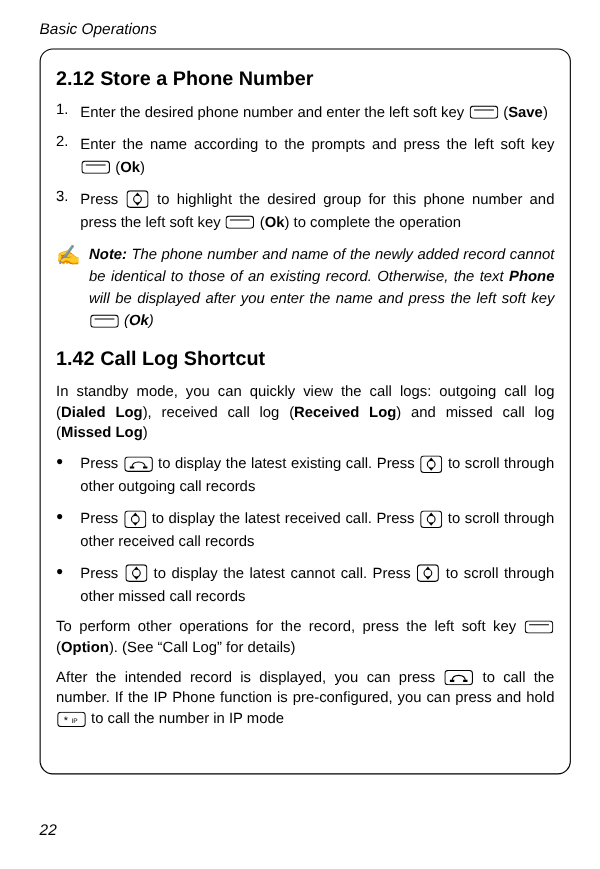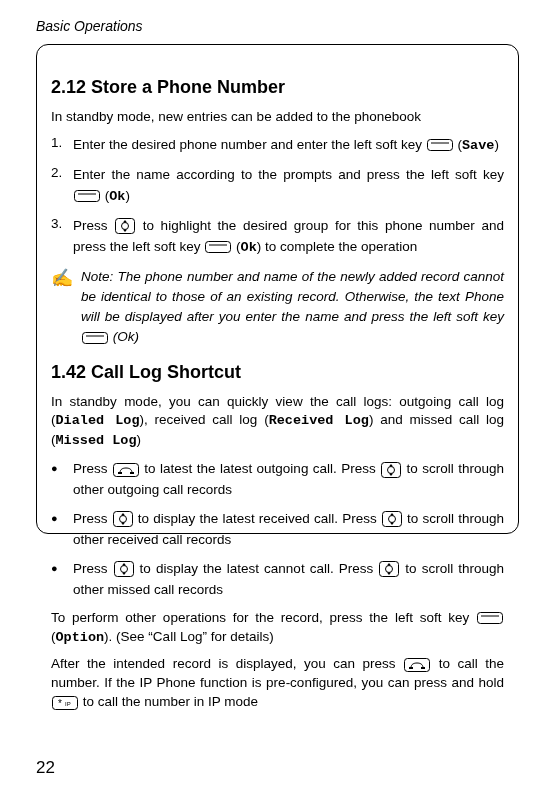--- a/index.html
+++ b/index.html
@@ -17,22 +17,22 @@
     border-radius: 17px;
   }
   .header {
     font-style: italic;
     font-size: 14px;
     margin-bottom: 10px;
   }
   .content-frame {
     border: 1.5px solid #000;
     border-radius: 12px;
-    padding: 32px 14px 20px 14px;
-    height: 490px;
+    padding: 16px 14px 20px 14px;
+    height: 660px;
   }
   .section-title {
     font-weight: bold;
     font-size: 18px;
     margin-bottom: 10px;
   }
   .section-title2 {
     font-weight: bold;
     font-size: 18px;
     margin-top: 14px;
@@ -87,41 +87,41 @@
     flex: 1;
     font-style: italic;
     line-height: 1.5;
   }
   .key-icon {
     display: inline-block;
     vertical-align: middle;
     margin: 0 1px;
   }
   .key-icon svg { display: block; }
-  .bold { font-weight: bold; font-family: Liberation Mono, monospace; }
-  .boldital { font-weight: normal; font-style: italic; }
+  .bold { font-weight: bold; }
+  .boldital { font-weight: bold; font-style: italic; }
   .page-number {
-    font-size: 17px;
+    font-style: italic;
+    font-size: 14px;
     position: absolute;
-    bottom: 12px;
+    bottom: 28px;
     left: 36px;
   }
 </style>
 </head>
 <body>
 
 <div class="page">
 
   <div class="header">Basic Operations</div>
 
   <div class="content-frame">
 
     <div class="section-title">2.12 Store a Phone Number</div>
 
-    <div class="para">In standby mode, new entries can be added to the phonebook</div>
 
     <div class="list-num">
       <div class="num">1.</div>
       <div class="body">
         <span>Enter the desired phone number and enter the left soft key </span>
         <span class="key-icon">
           <svg width="26" height="12" viewBox="0 0 26 12">
               <rect x="0.5" y="0.5" width="25" height="11" rx="3" fill="#fff" stroke="#000"></rect>
               <line x1="4" y1="4" x2="22" y2="4" stroke="#000" stroke-width="1"></line>
             </svg>
@@ -192,21 +192,21 @@
       <div class="body">
         <span>Press </span>
         <span class="key-icon">
           <svg width="26" height="14" viewBox="0 0 26 14">
               <rect x="0.5" y="0.5" width="25" height="13" rx="3" fill="#fff" stroke="#000"></rect>
               <path d="M7 10 C7 6,10 5,13 5 C16 5,19 6,19 10" fill="none" stroke="#000"></path>
               <line x1="5" y1="10" x2="9" y2="10" stroke="#000" stroke-width="2"></line>
               <line x1="17" y1="10" x2="21" y2="10" stroke="#000" stroke-width="2"></line>
             </svg>
         </span>
-        <span> to latest the latest outgoing call. Press </span>
+        <span> to display the latest existing call. Press </span>
         <span class="key-icon">
           <svg width="20" height="16" viewBox="0 0 20 16">
               <rect x="0.5" y="0.5" width="19" height="15" rx="3" fill="#fff" stroke="#000"></rect>
               <circle cx="10" cy="8" r="3.5" fill="none" stroke="#000"></circle>
               <polygon points="10,2 8,4.5 12,4.5" fill="#000"></polygon>
               <polygon points="10,14 8,11.5 12,11.5" fill="#000"></polygon>
             </svg>
         </span>
         <span> to scroll through other outgoing call records</span>
       </div>

